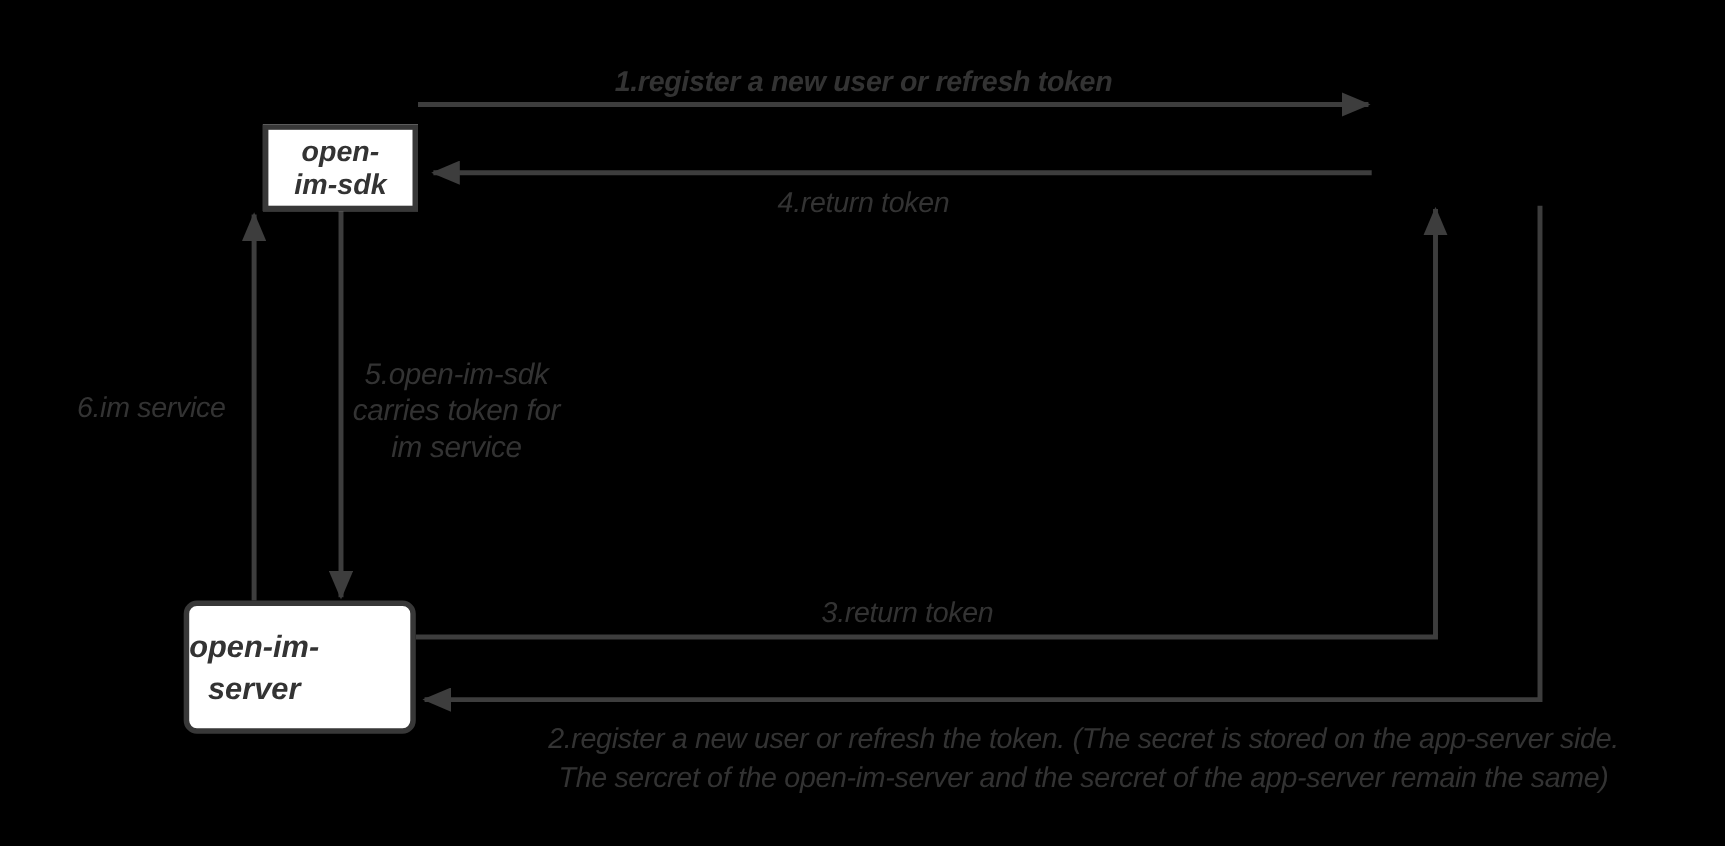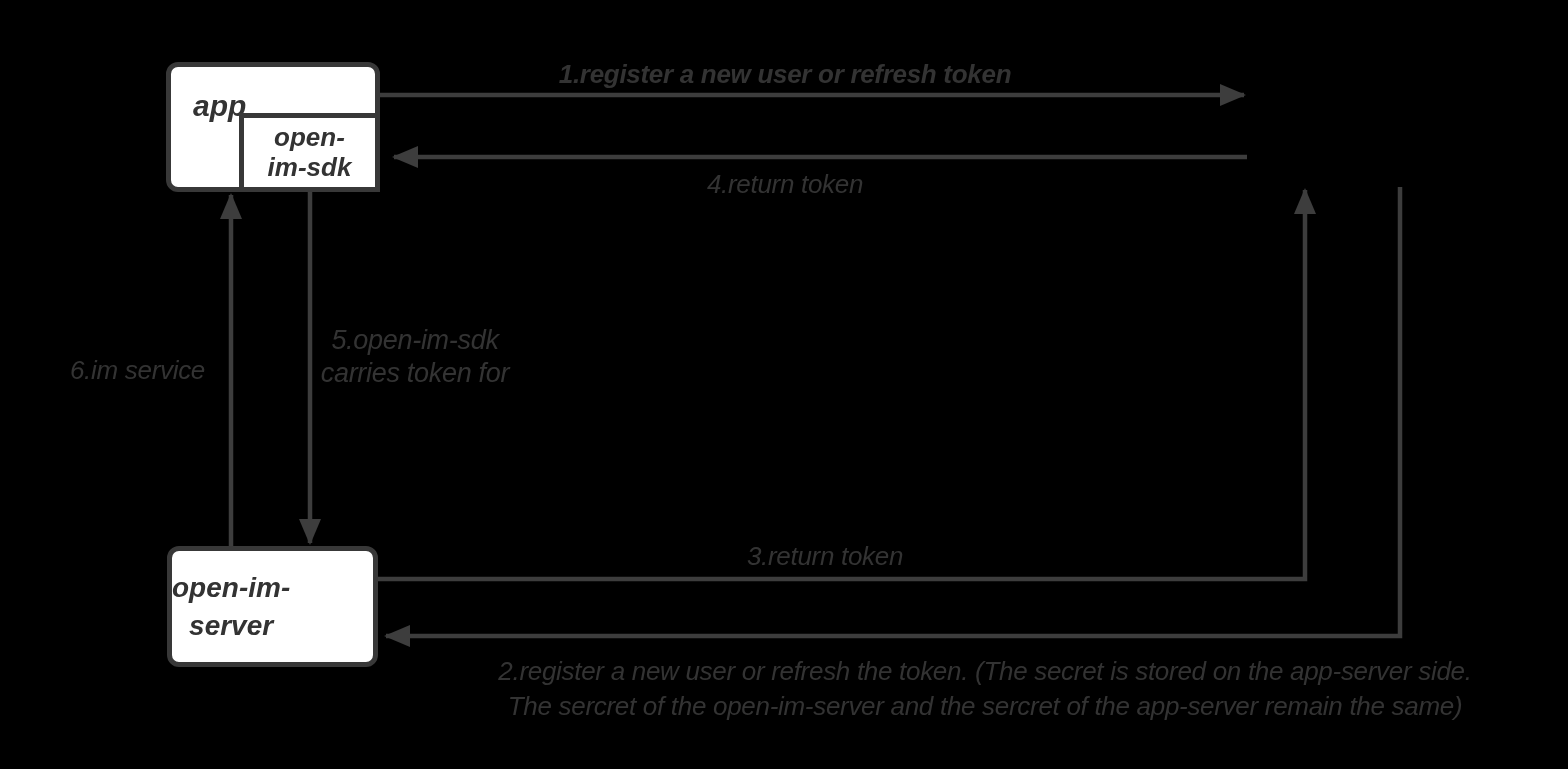--- a/index.html
+++ b/index.html
@@ -95,23 +95,20 @@
       </marker>
     </defs>
     <path class="edge" d="M380,95 L1244,95" marker-end="url(#ah)"></path>
     <path class="edge" d="M1247,157 L394,157" marker-end="url(#ah)"></path>
     <path class="edge" d="M310,192 L310,543" marker-end="url(#ah)"></path>
     <path class="edge" d="M231,546 L231,195" marker-end="url(#ah)"></path>
     <path class="edge" d="M378,579 L1305,579 L1305,190" marker-end="url(#ah)"></path>
     <path class="edge" d="M1400,187 L1400,636 L386,636" marker-end="url(#ah)"></path>
   </svg>
 
-  <div class="node node-app">
-    <span class="node-label">app</span>
-  </div>
 
   <div class="node node-sdk">
     <div class="node-lines">
       <div>open-</div>
       <div>im-sdk</div>
     </div>
   </div>
 
 
   <div class="node node-open-im-server">
@@ -125,20 +122,21 @@
 
   <div class="edge-label label-4">4.return token</div>
 
   <div class="edge-label label-3">3.return token</div>
 
   <div class="edge-label label-6">6.im service</div>
 
   <div class="edge-label label-5">
     <div>5.open-im-sdk</div>
     <div>carries token for</div>
+    <div>im service</div>
   </div>
 
   <div class="edge-label label-2">
     <div>2.register a new user or refresh the token. (The secret is stored on the app-server side.</div>
     <div>The sercret of the open-im-server and the sercret of the app-server remain the same)</div>
   </div>
 
 </div>
 
 </body></html>

